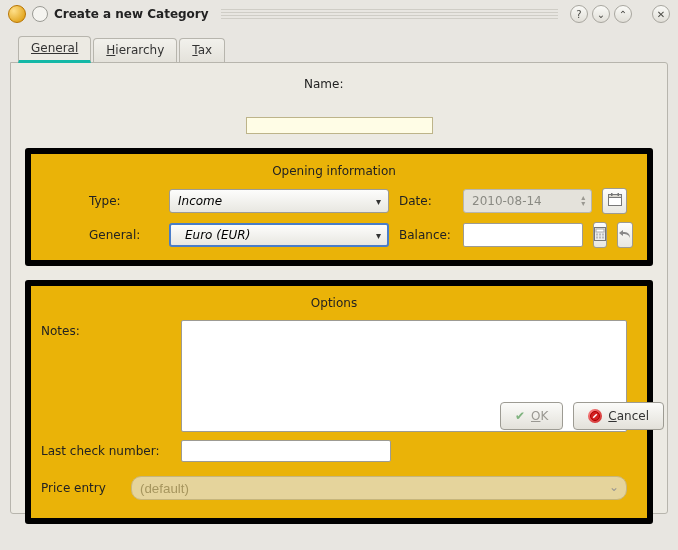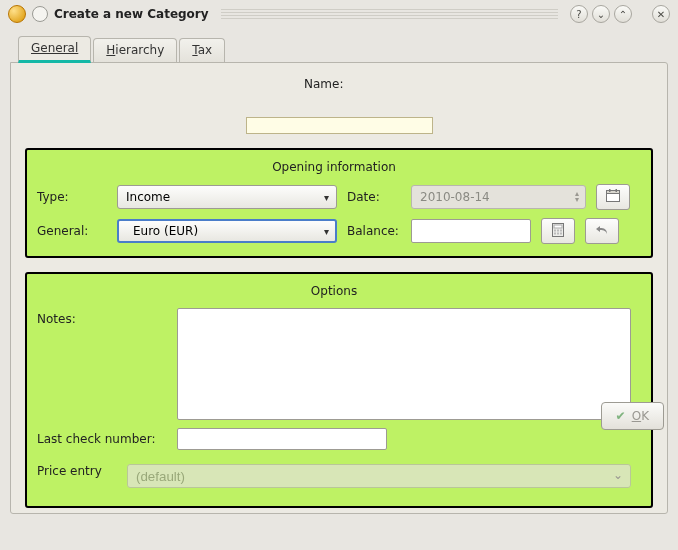--- a/index.html
+++ b/index.html
@@ -20,44 +20,44 @@
   .tab{border:1px solid #b7b5ad;border-bottom:none;background:linear-gradient(#f2f1ec,#e4e2db);padding:4px 12px 5px;border-radius:4px 4px 0 0;margin-right:2px;color:#333;cursor:pointer;position:relative;}
   .tab.active{background:#eceae3;border-bottom:3px solid #14b8a6;z-index:2;margin-bottom:-1px;}
   .tab .ul{text-decoration:underline;}
 
   .page{border:1px solid #b7b5ad;border-radius:0 3px 3px 3px;background:#eceae3;padding:14px 14px 18px 14px;box-sizing:border-box;height:452px;position:relative;}
 
   .row{display:flex;align-items:center;gap:26px;flex-direction:column;}
   .label{min-width:70px;}
   .name-input{flex:1;height:22px;border:1px solid #bdb48a;background:#fffde6;box-sizing:border-box;padding:0 4px;}
 
-  .group{border:2px solid #000000;border-radius:3px;margin-top:14px;padding:10px 20px 12px 10px;background:#bef264;}
+  .group{border:6px solid #000000;border-radius:3px;margin-top:14px;padding:10px 20px 12px 10px;background:#eab308;}
   .group-title{text-align:center;margin-bottom:10px;}
 
   .g-row{display:flex;align-items:center;gap:10px;margin-top:8px;}
   .g-row:first-of-type{margin-top:0;}
-  .col-l{min-width:70px;}
+  .col-l{min-width:70px;margin-left:48px;}
   .sel,.txt,.date{height:24px;border:1px solid #9d9b93;background:linear-gradient(#fdfdfc,#e8e7e1);border-radius:3px;box-sizing:border-box;font:inherit;padding:0 24px 0 8px;appearance:none;-webkit-appearance:none;position:relative;}
   .sel-wrap{position:relative;display:inline-block;}
   .sel-wrap::after{content:"▾";position:absolute;right:8px;top:50%;transform:translateY(-50%);font-size:10px;color:#333;pointer-events:none;}
-  .sel{width:220px;}
+  .sel{width:220px;font-style:italic;}
   .sel.currency{border:2px solid #4a7dc9;padding-left:14px;}
   .date-field{width:175px;height:24px;border:1px solid #b8b6ae;background:#e4e2db;color:#8a8a83;border-radius:3px;display:flex;align-items:center;justify-content:space-between;padding:0 6px 0 8px;box-sizing:border-box;}
   .date-stepper{display:flex;flex-direction:column;line-height:6px;font-size:8px;color:#9a9892;}
   .icon-btn{width:32px;height:24px;border:1px solid #9d9b93;background:linear-gradient(#fdfdfc,#e8e7e1);border-radius:3px;display:flex;align-items:center;justify-content:center;color:#555;cursor:pointer;font-size:12px;}
   .txt-balance{width:120px;height:24px;border:1px solid #9d9b93;background:#fff;border-radius:2px;box-sizing:border-box;padding:0 4px;}
   .spacer-col{min-width:54px;}
 
   .options-group{height:210px;}
   .opt-row{display:flex;align-items:flex-start;gap:10px;margin-top:8px;}
   .opt-label{min-width:130px;padding-top:4px;}
   .lcn-input{width:210px;height:22px;border:1px solid #9d9b93;background:#fff;border-radius:2px;box-sizing:border-box;padding:0 4px;}
   .notes{flex:1;height:112px;border:1px solid #9d9b93;background:#fff;border-radius:2px;box-sizing:border-box;padding:4px;resize:none;font:inherit;}
-  .price-row{display:flex;align-items:flex-start;gap:10px;margin-top:14px;}
-  .price-sel{flex:1;height:24px;border:1px solid #b8b6ae;background:#e4e2db;color:#8a8a83;border-radius:3px;box-sizing:border-box;padding:0 24px 0 8px;appearance:none;}
+  .price-row{display:flex;align-items:center;gap:10px;margin-top:14px;}
+  .price-sel{flex:1;height:24px;border:1px solid #b8b6ae;background:#e4e2db;color:#8a8a83;border-radius:10px;box-sizing:border-box;padding:0 24px 0 8px;appearance:none;}
   .price-wrap{position:relative;flex:1;display:flex;}
   .price-wrap::after{content:"⌄";position:absolute;right:8px;top:50%;transform:translateY(-55%);font-size:12px;color:#9a9892;pointer-events:none;}
 
   .footer{position:absolute;right:14px;bottom:12px;display:flex;gap:10px;}
   .btn{height:26px;border:1px solid #9d9b93;background:linear-gradient(#fbfbf9,#e3e1da);border-radius:4px;padding:0 14px;display:flex;align-items:center;gap:6px;cursor:pointer;color:#333;}
   .btn.disabled{color:#9a9892;cursor:default;}
   .ok-ico{color:#7fb37f;}
   .cancel-ico{width:14px;height:14px;border-radius:50%;background:radial-gradient(circle at 30% 30%,#ff8a8a,#c91e1e);display:flex;align-items:center;justify-content:center;font-size:10px;font-weight:bold;}
   .cancel-ico svg{display:block;}
   .ul{text-decoration:underline;}
@@ -181,16 +181,25 @@
         </div>
       </div>
 
     </div>
 
     <div class="footer">
       <div class="btn disabled">
         <span class="ok-ico">✔</span>
         <span><span class="ul">O</span>K</span>
       </div>
+      <div class="btn">
+        <span class="cancel-ico">
+          <svg width="10" height="10" viewBox="0 0 10 10">
+              <circle cx="5" cy="5" r="4.5" fill="#d42020" stroke="#a00"></circle>
+              <line x1="2.5" y1="5" x2="7.5" y2="5" stroke="#fff" stroke-width="1.5" transform="rotate(-45 5 5)"></line>
+            </svg>
+        </span>
+        <span><span class="ul">C</span>ancel</span>
+      </div>
     </div>
 
   </div>
 </div>
 
 </body></html>

